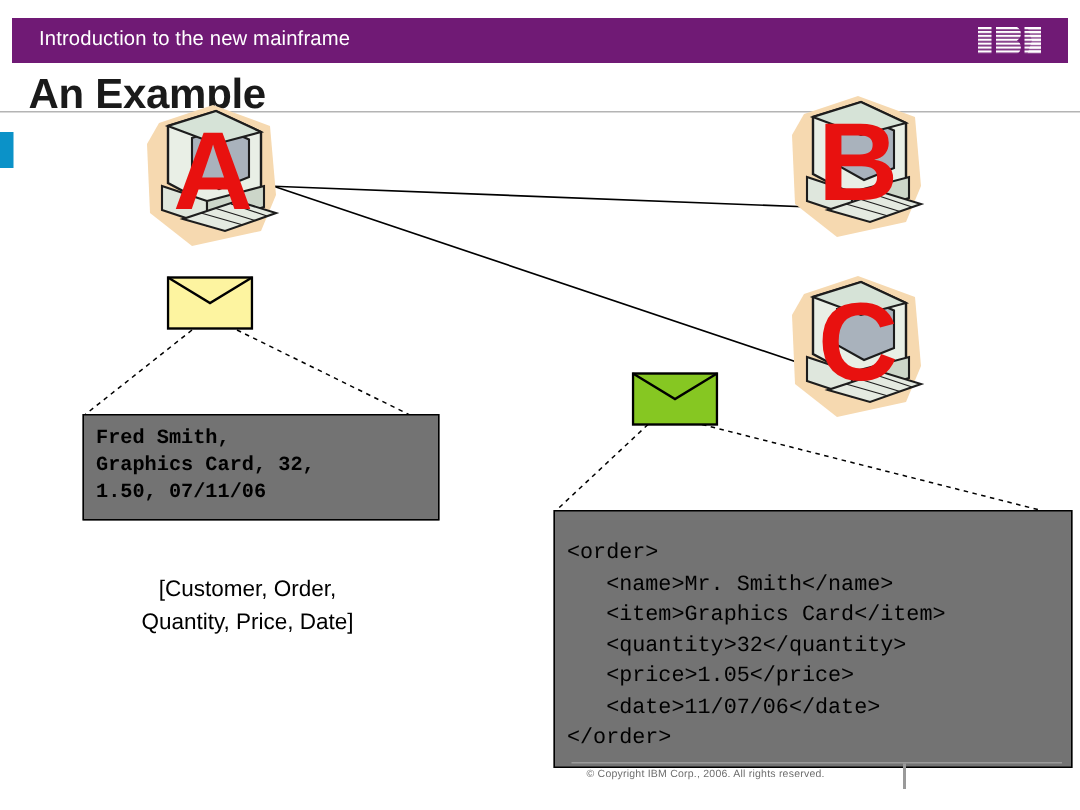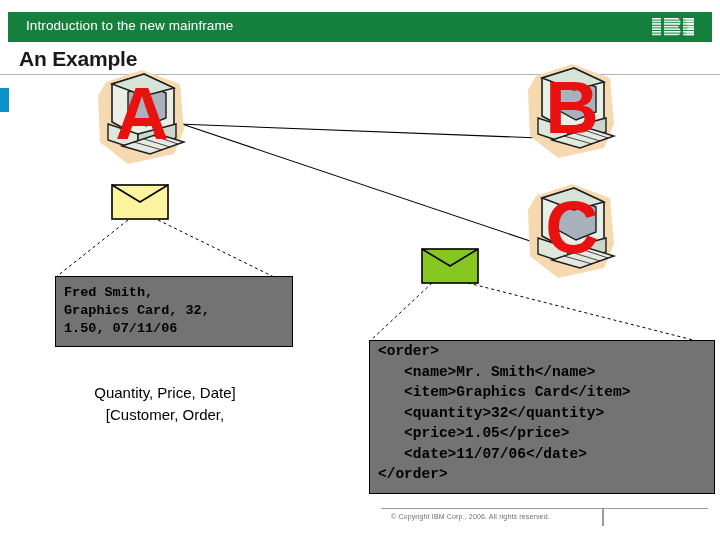--- a/index.html
+++ b/index.html
@@ -16,21 +16,21 @@
     color: #000000;
   }
 
   
   #header-bar {
     position: absolute;
     left: 8px;
     top: 12px;
     width: 704px;
     height: 30px;
-    background: #15803d;
+    background: #701a75;
   }
   #header-title {
     position: absolute;
     left: 18px;
     top: 6px;
     font-size: 13.5px;
     color: #ffffff;
     letter-spacing: 0.1px;
     white-space: nowrap;
   }
@@ -39,21 +39,21 @@
     right: 18px;
     top: 6px;
     width: 42px;
     height: 18px;
   }
 
   #slide-title {
     position: absolute;
     left: 19px;
     top: 47px;
-    font-size: 21px;
+    font-size: 28px;
     font-weight: bold;
     color: #1a1a1a;
     letter-spacing: -0.2px;
   }
 
   #title-rule {
     position: absolute;
     left: 0px;
     top: 74px;
     width: 720px;
@@ -133,24 +133,24 @@
     width: 220px;
     padding: 7px 8px 8px 8px;
     font-size: 13.5px;
     line-height: 18px;
     font-weight: bold;
   }
   #xml-box {
     left: 369px;
     top: 340px;
     width: 330px;
-    padding: 0 6px 8px 8px;
+    padding: 18px 6px 8px 8px;
     font-size: 14.5px;
     line-height: 20.5px;
-    font-weight: bold;
+    font-weight: normal;
   }
 
   #field-legend {
     position: absolute;
     left: 55px;
     top: 382px;
     width: 220px;
     text-align: center;
     font-size: 15px;
     line-height: 22px;
@@ -302,22 +302,22 @@
     <rect x="1" y="1" width="56" height="34" fill="#86c722" stroke="#000000" stroke-width="1.6"></rect>
     <polyline points="1,1 29,18 57,1" fill="none" stroke="#000000" stroke-width="1.6"></polyline>
   </svg>
 </div>
 
 <div class="code-box" id="record-box">Fred Smith,
 Graphics Card, 32,
 1.50, 07/11/06</div>
 
 <div id="field-legend">
+  <div>[Customer, Order,</div>
   <div>Quantity, Price, Date]</div>
-  <div>[Customer, Order,</div>
 </div>
 
 <div class="code-box" id="xml-box">&lt;order&gt;
    &lt;name&gt;Mr. Smith&lt;/name&gt;
    &lt;item&gt;Graphics Card&lt;/item&gt;
    &lt;quantity&gt;32&lt;/quantity&gt;
    &lt;price&gt;1.05&lt;/price&gt;
    &lt;date&gt;11/07/06&lt;/date&gt;
 &lt;/order&gt;</div>
 

